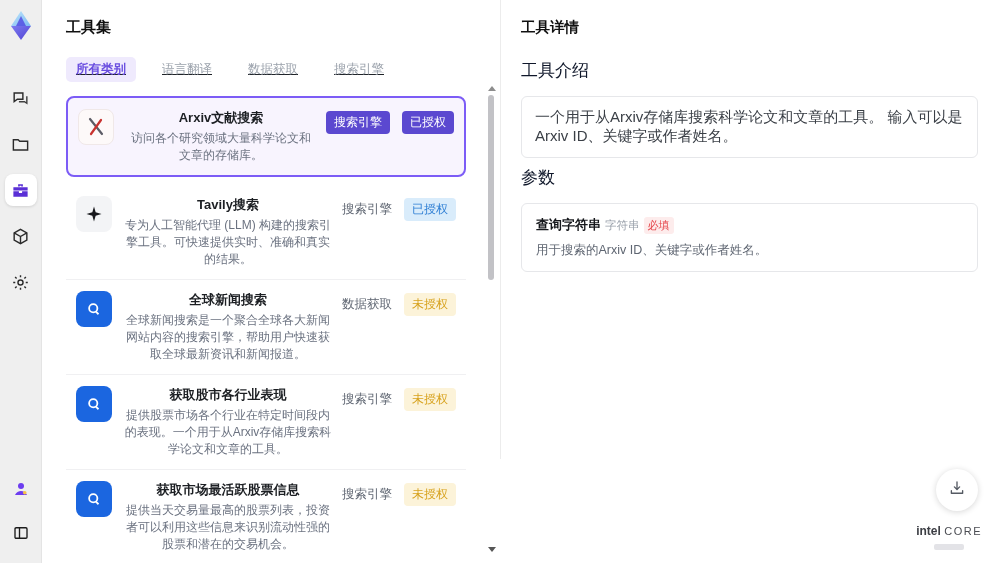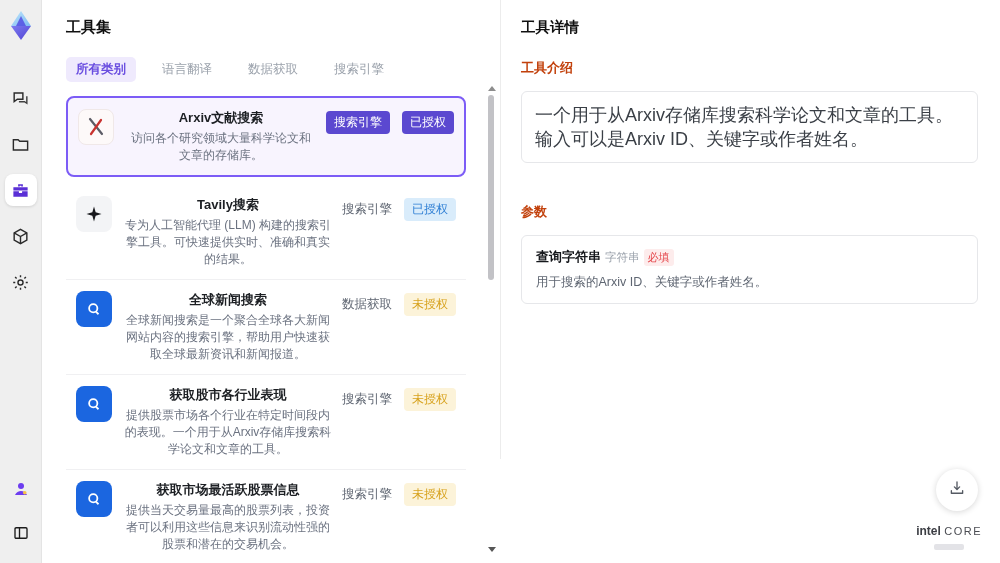--- a/index.html
+++ b/index.html
@@ -12,21 +12,21 @@
   .rail .logo { margin-top:10px; width:30px; height:32px; display:flex; align-items:center; justify-content:center; }
   .rail nav { margin-top:40px; display:flex; flex-direction:column; gap:14px; align-items:center; }
   .rail-item { width:32px; height:32px; border-radius:8px; display:flex; align-items:center; justify-content:center; color:#2b2b2b; cursor:pointer; }
   .rail-item.active { background:#ffffff; box-shadow:0 1px 3px rgba(0,0,0,.12); color:#5a2fd6; }
   .rail-bottom { margin-top:auto; margin-bottom:14px; display:flex; flex-direction:column; gap:12px; align-items:center; }
   .rail svg { display:block; }
 
   
   .list-panel { width:459px; flex:0 0 459px; height:459px; position:relative; padding:18px 20px 0 24px; border-right:1px solid #ececec; }
   .panel-title { font-size:15px; font-weight:bold; color:#111; margin-bottom:20px; }
-  .tabs { display:flex; gap:16px; align-items:center; margin-bottom:14px; }
+  .tabs { display:flex; gap:16px; align-items:center; margin-bottom:14px;text-decoration:underline; }
   .tab { font-size:12.5px; color:#9aa1ab; padding:4px 10px; border-radius:5px; cursor:pointer; white-space:nowrap; }
   .tab.active { background:#efeafd; color:#6a4ee0; font-weight:bold; }
 
   .tool-list { height:463px; overflow:hidden; padding-right:14px;text-align:center; }
 
   .tool-card { display:flex; align-items:flex-start; padding:11px 10px 11px 10px; background:#fff; border-bottom:1px solid #f0f0f2; cursor:pointer; }
   .tool-card.selected { border:2px solid #7c5cf6; background:#f8f4fe; border-radius:8px; margin-bottom:8px; }
   .tool-icon { width:36px; height:36px; border-radius:8px; flex:0 0 36px; display:flex; align-items:center; justify-content:center; margin-right:12px; }
   .tool-icon.white { background:#fdf9f9; border:1px solid #f0e8e8; }
   .tool-icon.gray  { background:#f3f4f6; }
@@ -45,22 +45,22 @@
   
   .vscroll { position:absolute; right:5px; top:86px; width:8px; height:466px; }
   .vscroll .arrow { position:absolute; left:1px; width:0; height:0; border-left:4px solid transparent; border-right:4px solid transparent; }
   .vscroll .arrow.up { top:0; border-bottom:5px solid #8d8d8d; }
   .vscroll .arrow.down { bottom:0; border-top:5px solid #565656; }
   .vscroll .thumb { position:absolute; top:9px; left:1px; width:6px; height:185px; background:#c2c2c6; border-radius:3px; }
 
   
   .details { flex:1 1 auto; height:563px; padding:18px 22px 8px 20px; position:relative; }
   .details-title { font-size:14.5px; font-weight:bold; color:#111; margin-bottom:22px; }
-  .section-heading { font-size:13px; font-weight:bold; color:#c2410c; margin-bottom:14px; }
-  .intro-box { border:1px solid #e6e7ea; border-radius:6px; padding:11px 13px; font-size:18px; color:#3a3f46; margin-bottom:40px; background:#fff; }
+  .section-heading { font-size:17px; font-weight:normal; color:#0f172a; margin-bottom:14px; }
+  .intro-box { border:1px solid #e6e7ea; border-radius:6px; padding:11px 13px; font-size:15px; color:#3a3f46; margin-bottom:8px; background:#fff; }
   .param-box { border:1px solid #e6e7ea; border-radius:6px; padding:12px 14px; background:#fff; }
   .param-head { display:flex; align-items:center; gap:4px; margin-bottom:8px; }
   .param-name { font-size:13px; font-weight:bold; color:#16181c; }
   .param-type { font-size:11.5px; color:#9aa1ab; }
   .param-req { font-size:11px; color:#e5484d; background:#fdecec; border-radius:3px; padding:1px 4px; }
   .param-desc { font-size:12.5px; color:#5f6672; }
 
   
   .fab { position:absolute; right:22px; bottom:52px; width:42px; height:42px; border-radius:50%; background:#fff; box-shadow:0 1px 6px rgba(0,0,0,.16); display:flex; align-items:center; justify-content:center; cursor:pointer; }
   .brand { position:absolute; right:18px; bottom:12px; text-align:center; line-height:13px; }

